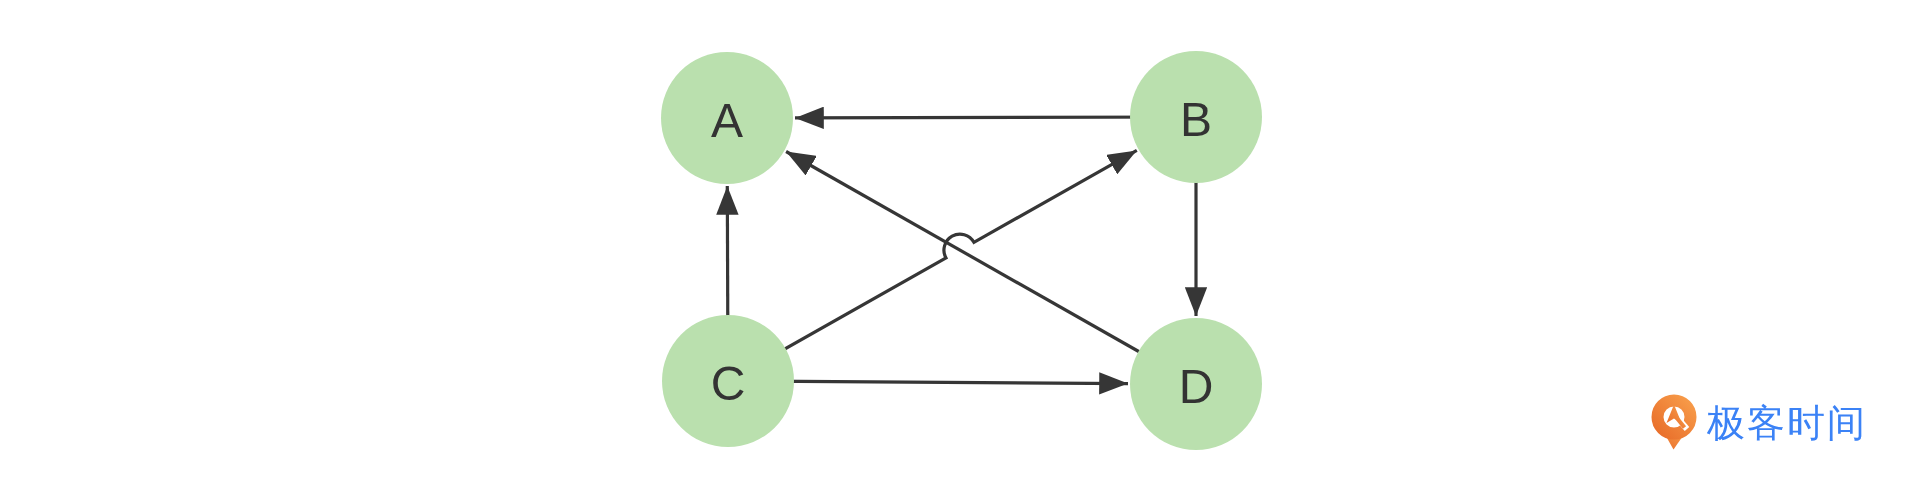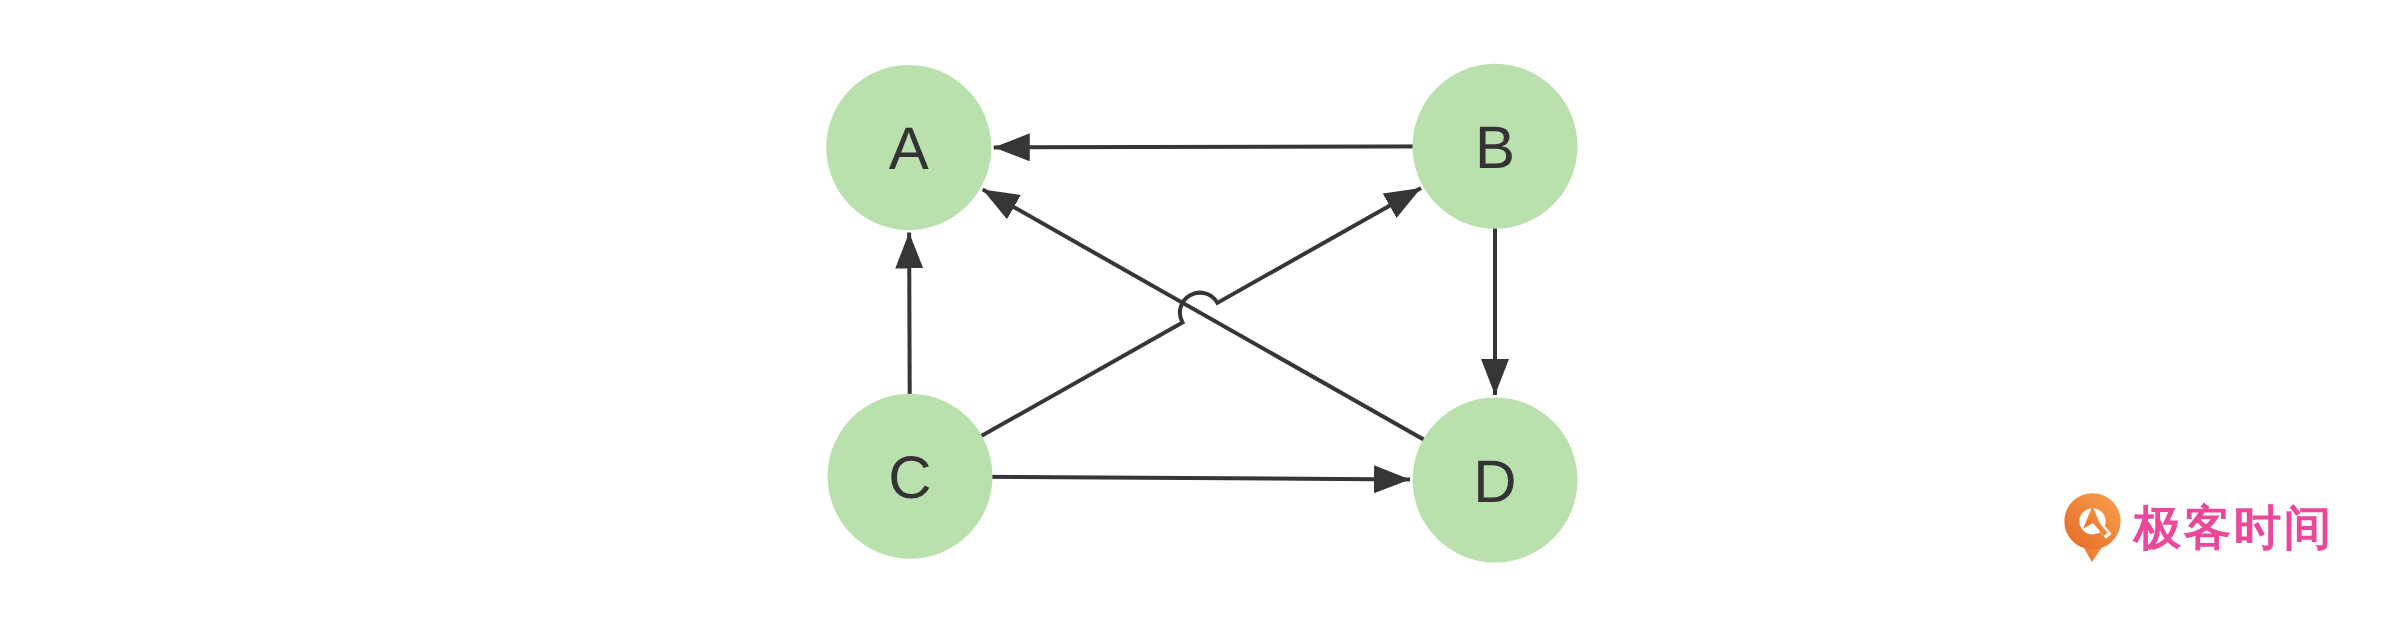--- a/index.html
+++ b/index.html
@@ -24,23 +24,23 @@
     position: absolute;
     left: 1650px;
     top: 394px;
     display: flex;
     align-items: center;
     gap: 9px;
   }
   .logo-text {
     font-size: 38px;
     line-height: 1;
-    color: #ec4899;
+    color: #3b82f6;
     letter-spacing: 2px;
-    font-weight: 700;
+    font-weight: 400;
     white-space: nowrap;
     text-align: right;
   }
 </style>
 </head>
 <body>
 
 <div class="stage">
 
   <svg class="graph-svg" width="1920" height="495" viewBox="0 0 1920 495">

